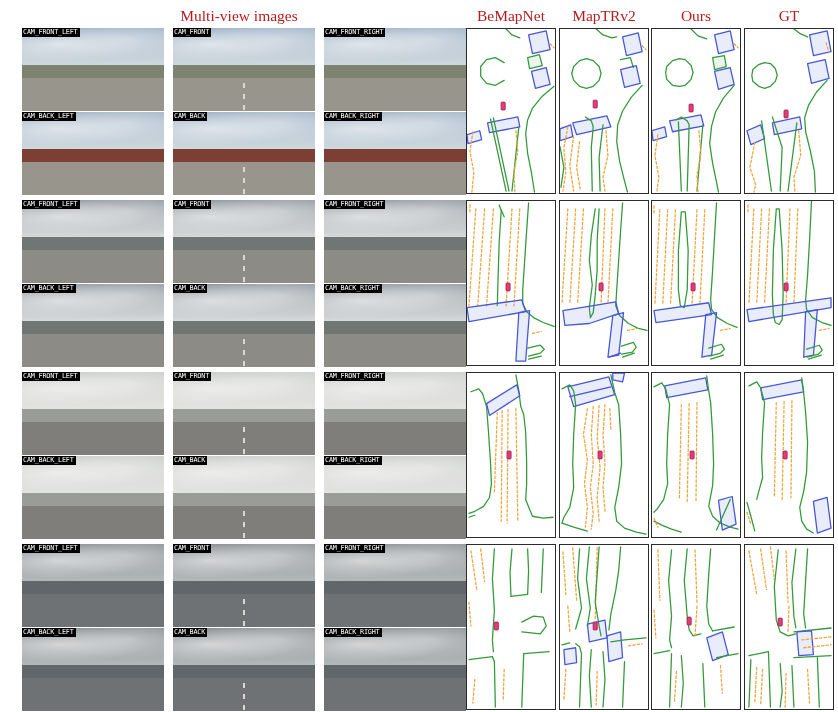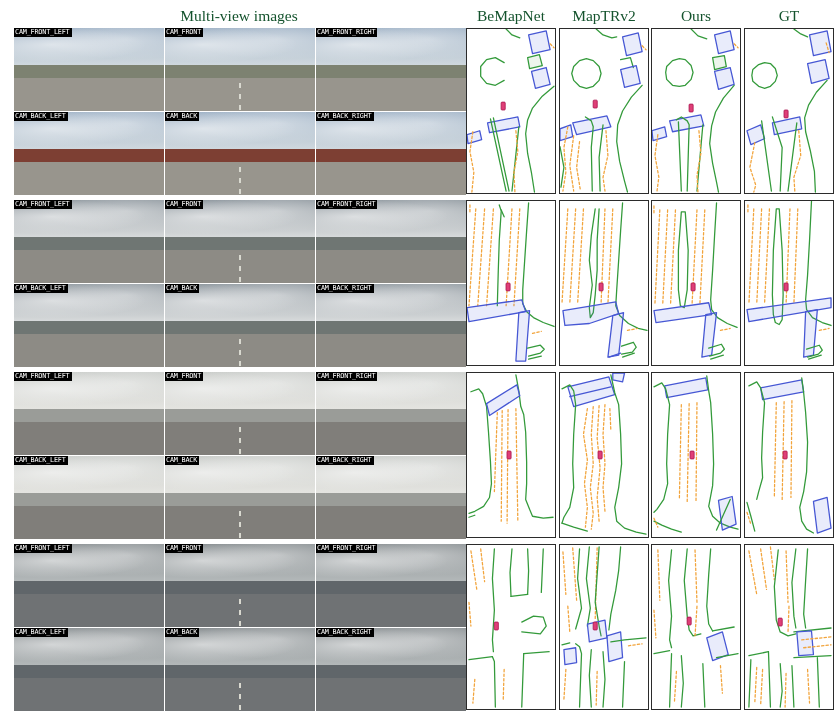--- a/index.html
+++ b/index.html
@@ -1,24 +1,24 @@
 <!DOCTYPE html>
 <html><head>
 <meta charset="utf-8">
 <style>
   html,body{margin:0;padding:0;background:#fff;}
   .page{position:relative;width:838px;height:712px;background:#fff;overflow:hidden;
         font-family:"Liberation Serif","DejaVu Serif",serif;}
-  .hdr{position:absolute;top:7px;height:18px;font-size:15.5px;color:#14532d;text-align:center;line-height:18px;}
+  .hdr{position:absolute;top:7px;height:18px;font-size:15.5px;color:#b91c1c;text-align:center;line-height:18px;}
   #mvGrid{position:absolute;left:14px;top:28px;width:450px;height:682px;}
   #mapGrid{position:absolute;left:466px;top:28px;width:370px;height:682px;}
   .mv-row{position:absolute;left:0;width:450px;height:166px;display:grid;
           grid-template-columns:150px 150px 150px;grid-template-rows:83px 83px;
           grid-column-gap:1px;grid-row-gap:1px;background:#fff;}
-  .cam{position:relative;overflow:hidden;background:#888;}
+  .cam{position:relative;overflow:hidden;background:#888;margin-left:8px;}
   .cam-sky{position:absolute;left:0;top:0;right:0;height:44%;}
   .cam-cloud{position:absolute;left:0;top:0;right:0;height:44%;
      background:radial-gradient(ellipse at 25% 45%, rgba(255,255,255,.55), rgba(255,255,255,0) 60%),
                 radial-gradient(ellipse at 75% 30%, rgba(255,255,255,.4), rgba(255,255,255,0) 55%);}
   .cam-band{position:absolute;left:0;top:44%;right:0;height:16%;}
   .cam-road{position:absolute;left:0;top:60%;right:0;bottom:0;}
   .cam-lane{position:absolute;left:50%;bottom:0;width:2px;height:34%;transform:translateX(-50%);
      background:repeating-linear-gradient(180deg,#d9d9d0 0 5px,rgba(0,0,0,0) 5px 11px);}
   .cam-label{position:absolute;left:0;top:0;background:#000;color:#fff;
      font-family:"DejaVu Sans Mono","Liberation Mono",monospace;font-size:6.8px;line-height:8.5px;

